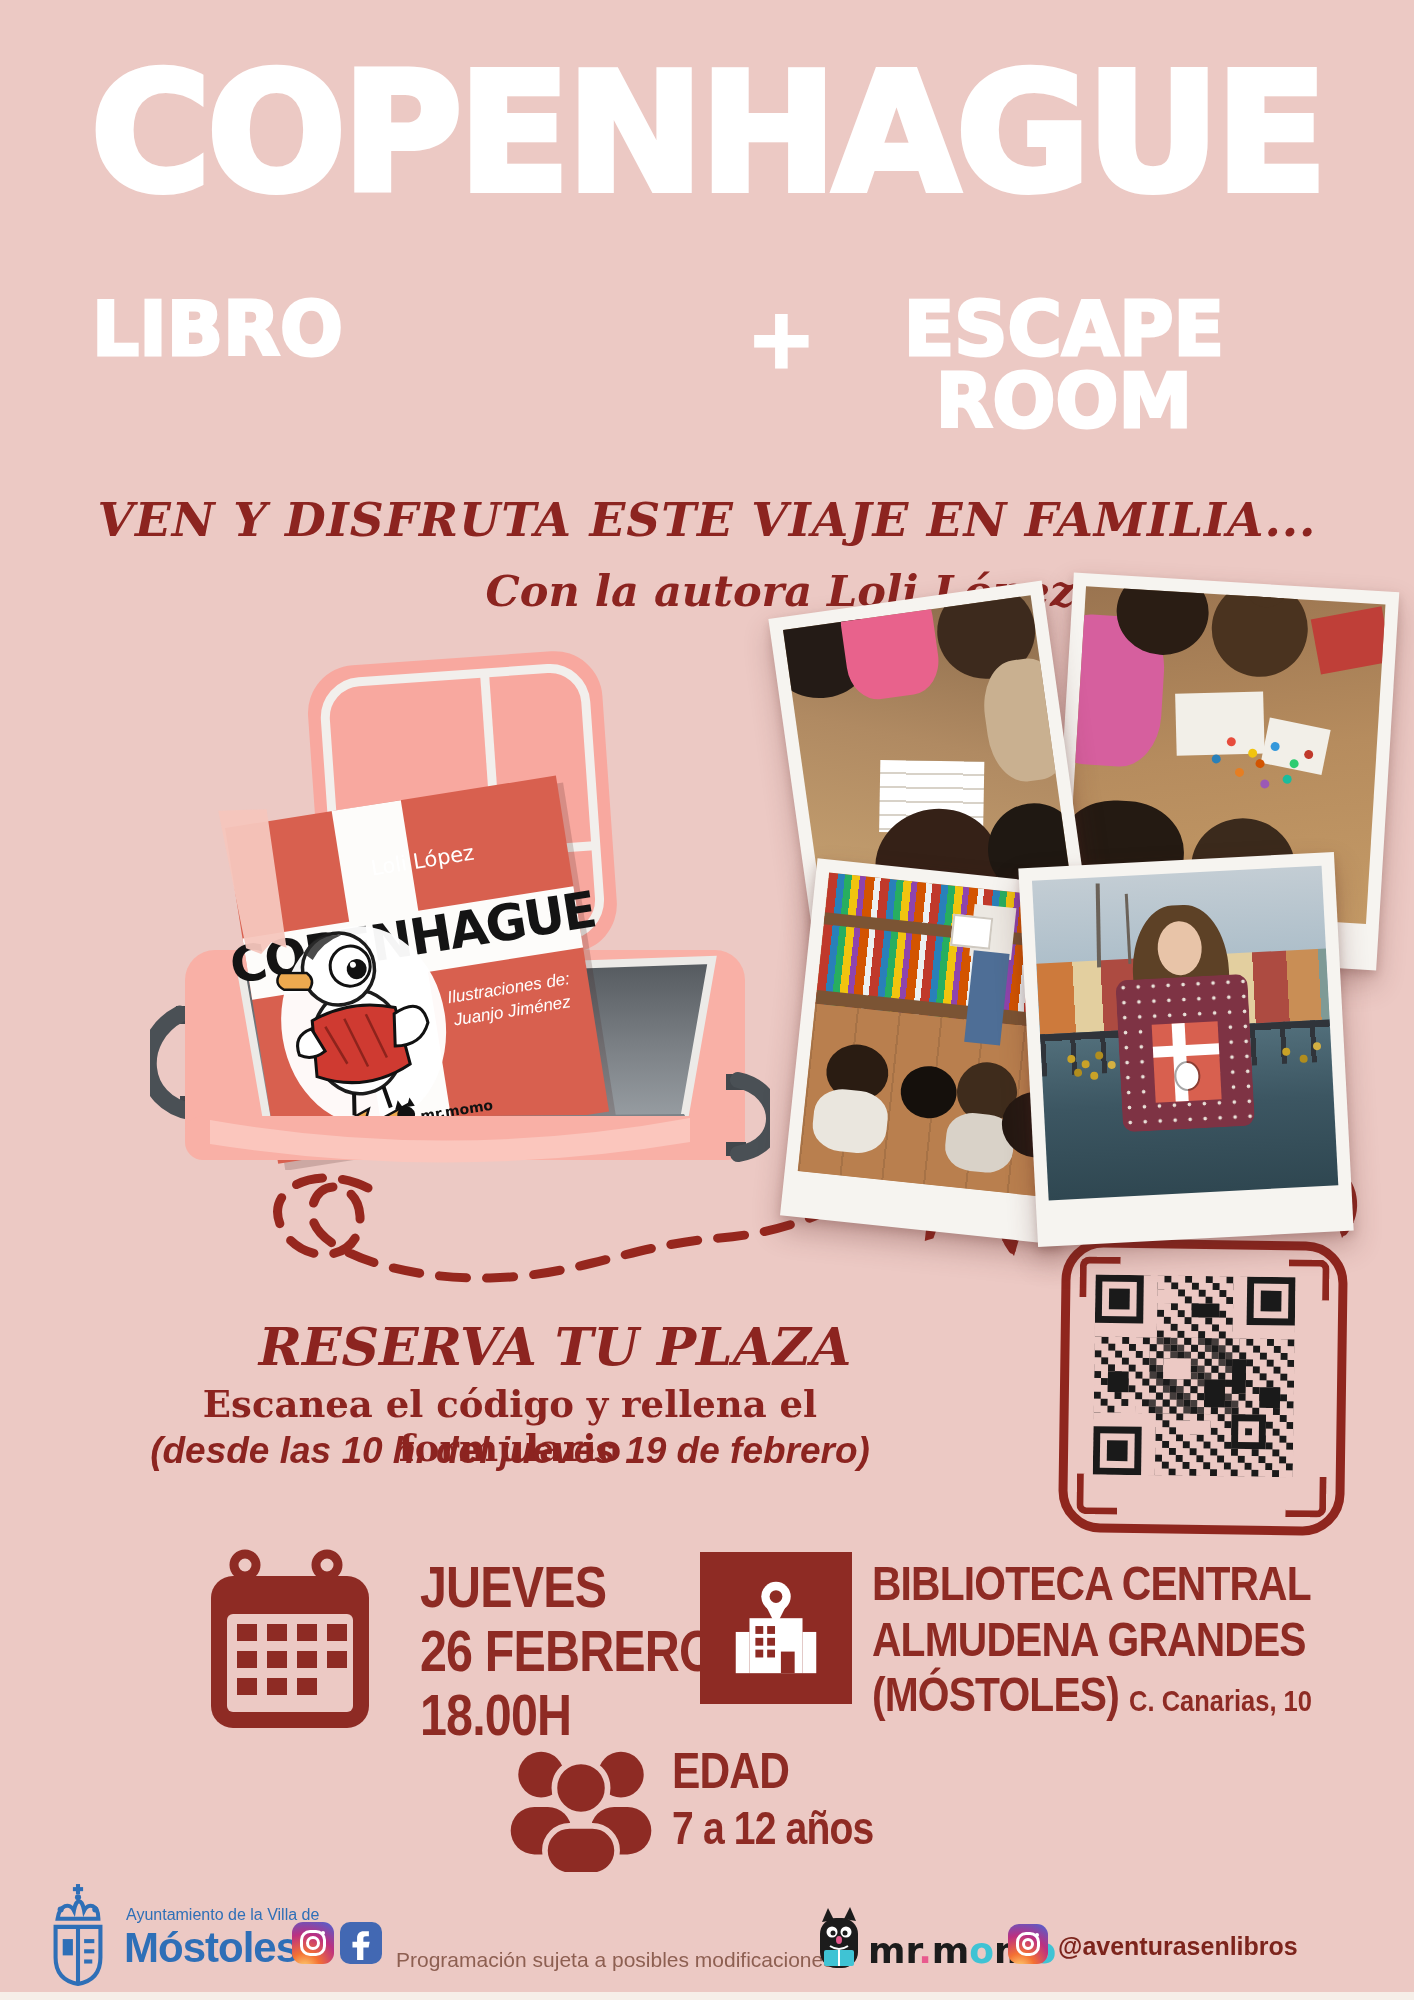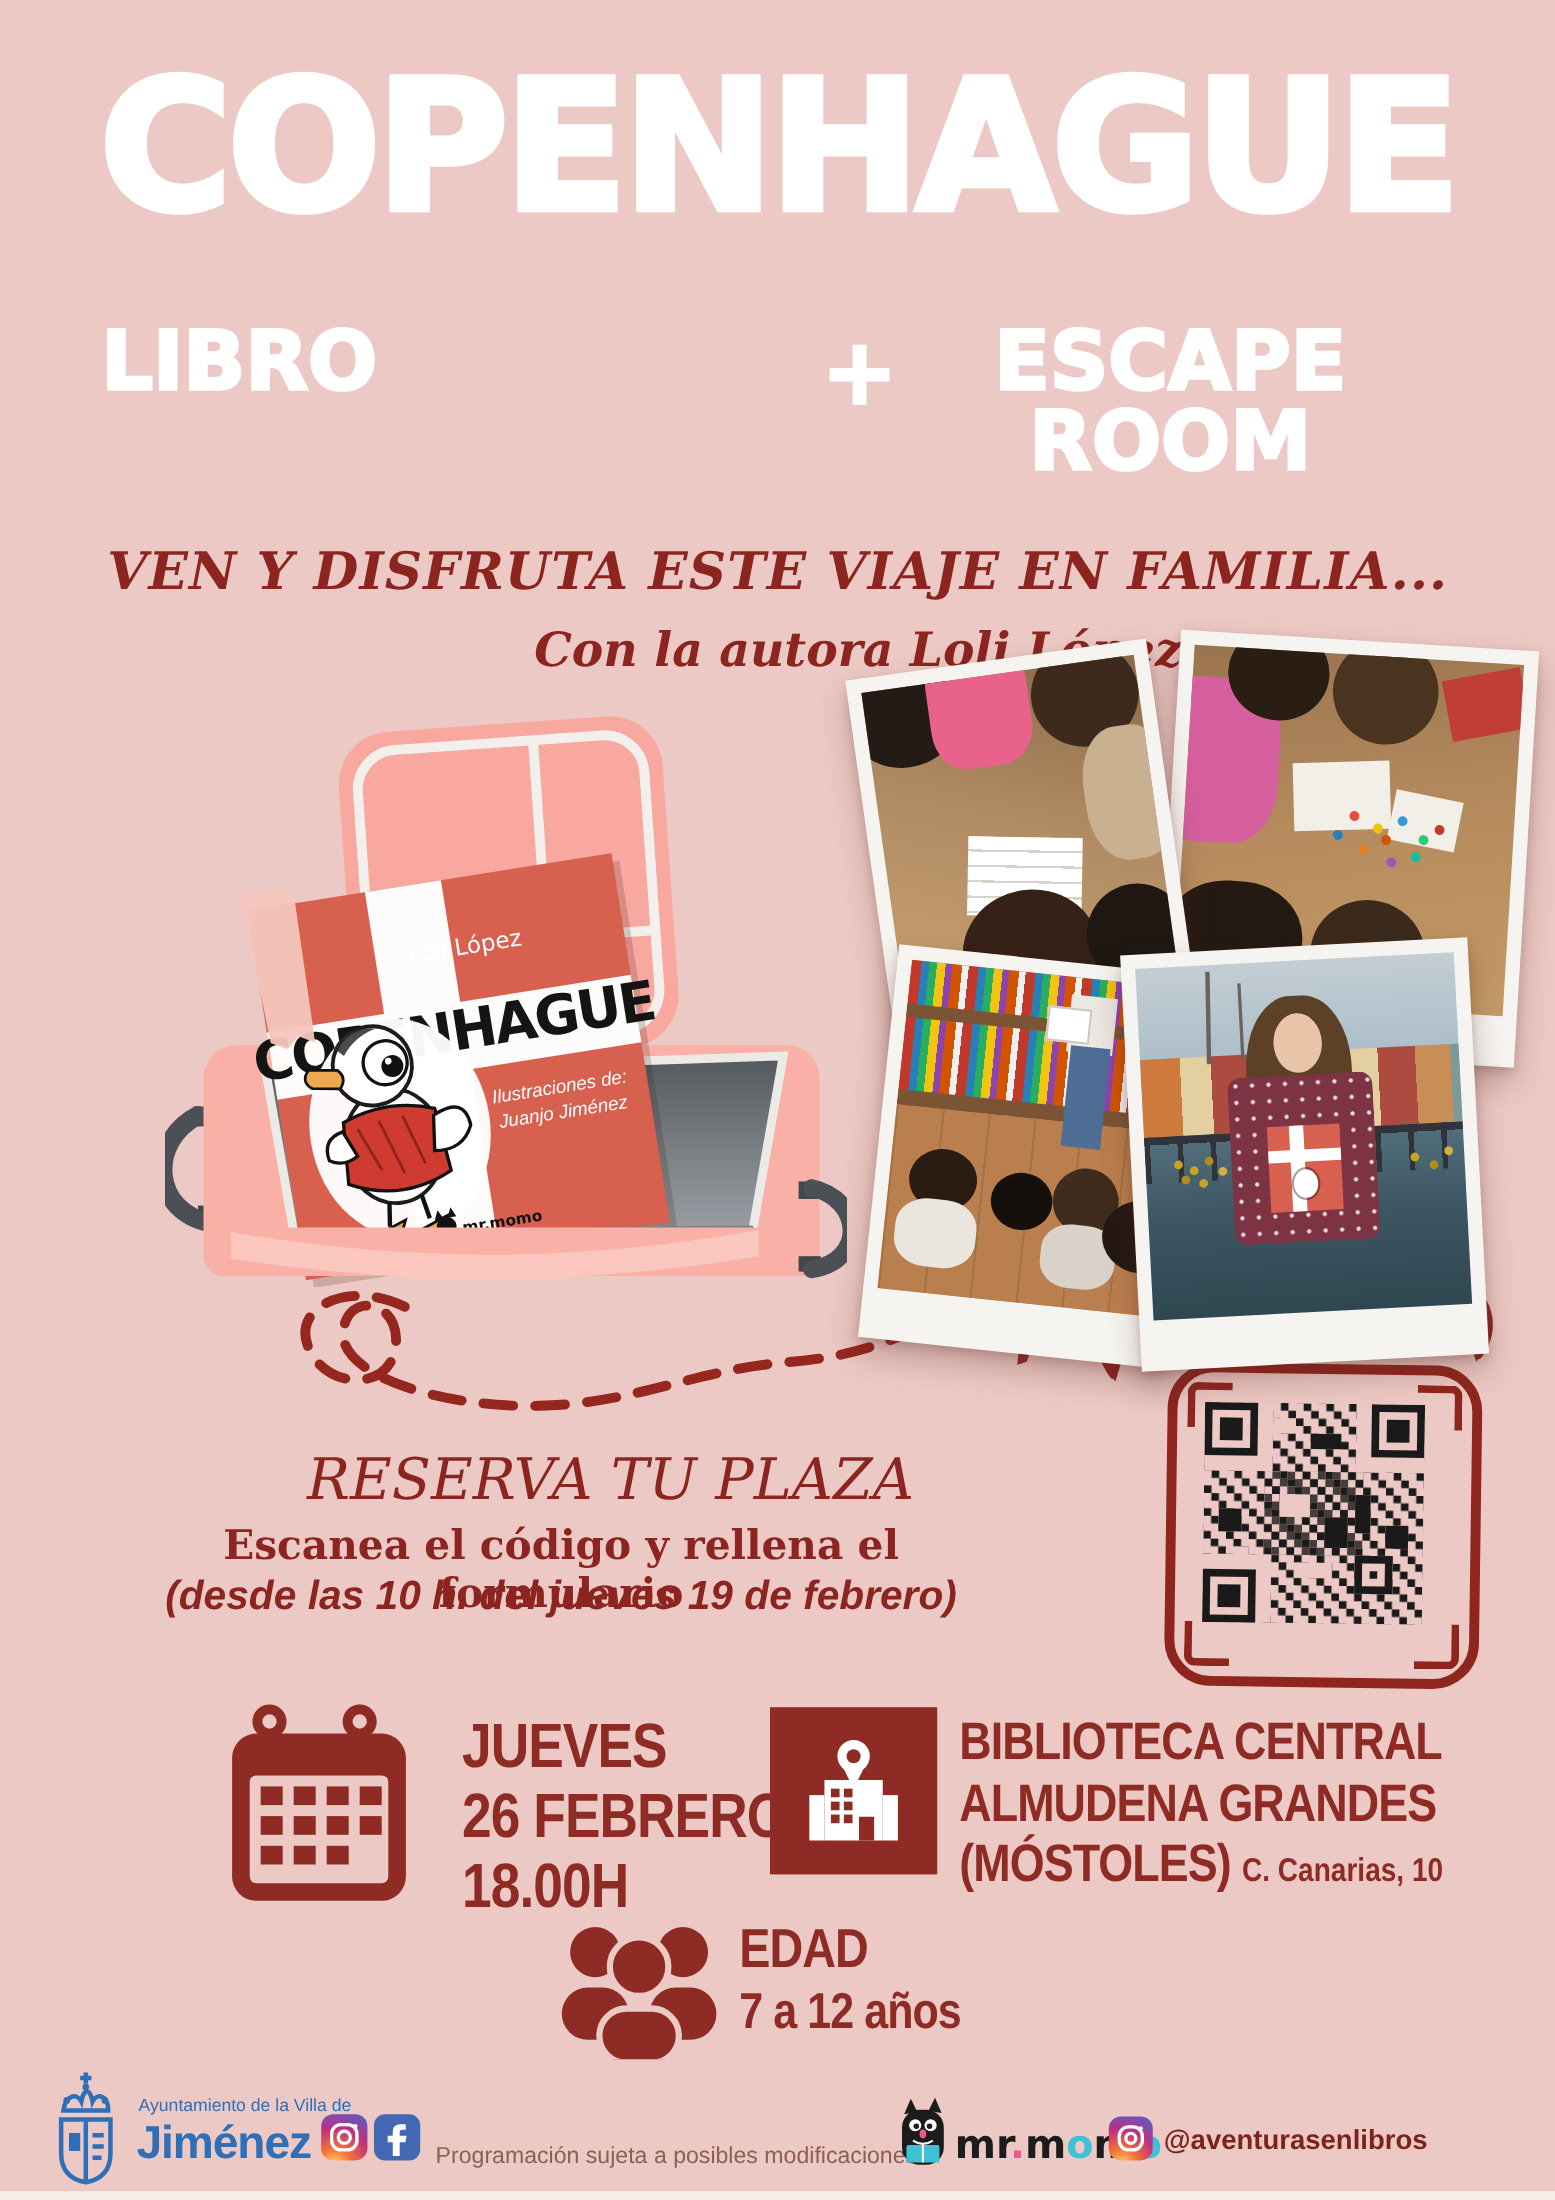--- a/index.html
+++ b/index.html
@@ -103,21 +103,21 @@
   .qr-frame{left:1060px;top:1240px;width:268px;height:276px;border:9px solid #8f261e;border-radius:42px;transform:rotate(.8deg);}
   .tick{position:absolute;width:34px;height:34px;border:0 solid #8f261e;}
   .tick.tl{left:9px;top:9px;border-left-width:7px;border-top-width:7px;border-top-left-radius:10px;}
   .tick.tr{right:9px;top:9px;border-right-width:7px;border-top-width:7px;border-top-right-radius:10px;}
   .tick.bl{left:9px;bottom:9px;border-left-width:7px;border-bottom-width:7px;border-bottom-left-radius:10px;}
   .tick.br{right:9px;bottom:9px;border-right-width:7px;border-bottom-width:7px;border-bottom-right-radius:10px;}
   .qr{position:absolute;left:25px;top:27px;}
 
   
   .reserva-title{left:235px;top:1316px;width:640px;text-align:center;color:#8c2420;
-    font-family:"DejaVu Serif",serif;font-weight:normal;font-style:italic;font-size:52px;}
+    font-family:"DejaVu Serif",serif;font-weight:bold;font-style:italic;font-size:52px;}
   .reserva-l1{left:130px;top:1382px;width:760px;text-align:center;color:#8c2420;
     font-family:"DejaVu Serif",serif;font-weight:bold;font-size:37px;}
   .reserva-l2{left:130px;top:1430px;width:760px;text-align:center;color:#8c2420;
     font-family:Liberation Sans, sans-serif;font-weight:bold;font-style:italic;font-size:37px;}
 
   
   .cond{font-family:"Liberation Sans",sans-serif;font-weight:700;letter-spacing:-1px;
     transform:scaleX(.85);transform-origin:0 0;color:#8e2b24;}
   .date-text{left:420px;top:1556px;font-size:57px;line-height:1.12;width:600px;}
   .loc-box{left:700px;top:1552px;width:152px;height:152px;background:#8e2b24;}
@@ -438,21 +438,21 @@
       <line x1="36" y1="58" x2="46" y2="58"></line>
         <line x1="36" y1="68" x2="46" y2="68"></line>
         <line x1="36" y1="78" x2="44" y2="78"></line>
     </g>
     <circle cx="13" cy="27" r="3" fill="#2e6fb7"></circle>
       <circle cx="30" cy="15" r="3" fill="#2e6fb7"></circle>
       <circle cx="47" cy="27" r="3" fill="#2e6fb7"></circle>
     <rect x="15" y="56" width="10" height="16" fill="#2e6fb7"></rect>
   </svg>
   <div class="abs council-small">Ayuntamiento de la Villa de</div>
-  <div class="abs council-name">Jiménez</div>
+  <div class="abs council-name">Móstoles</div>
 
   <div class="abs igicon ig1">
       <div class="sq"></div>
       <div class="ci"></div>
       <span class="dt"></span>
     </div>
   <div class="abs fbicon">
     <svg width="42" height="42" viewBox="0 0 32 32">
       <path d="M22 7 h-4 c-3 0 -5 2 -5 5 v3 h-3.5 v4.5 H13 V29 h4.8 V19.5 h4 l.8 -4.5 h-4.8 v-2.4 c0 -1.3 .6 -1.8 2 -1.8 H22 Z" fill="#fff"></path>
     </svg>

